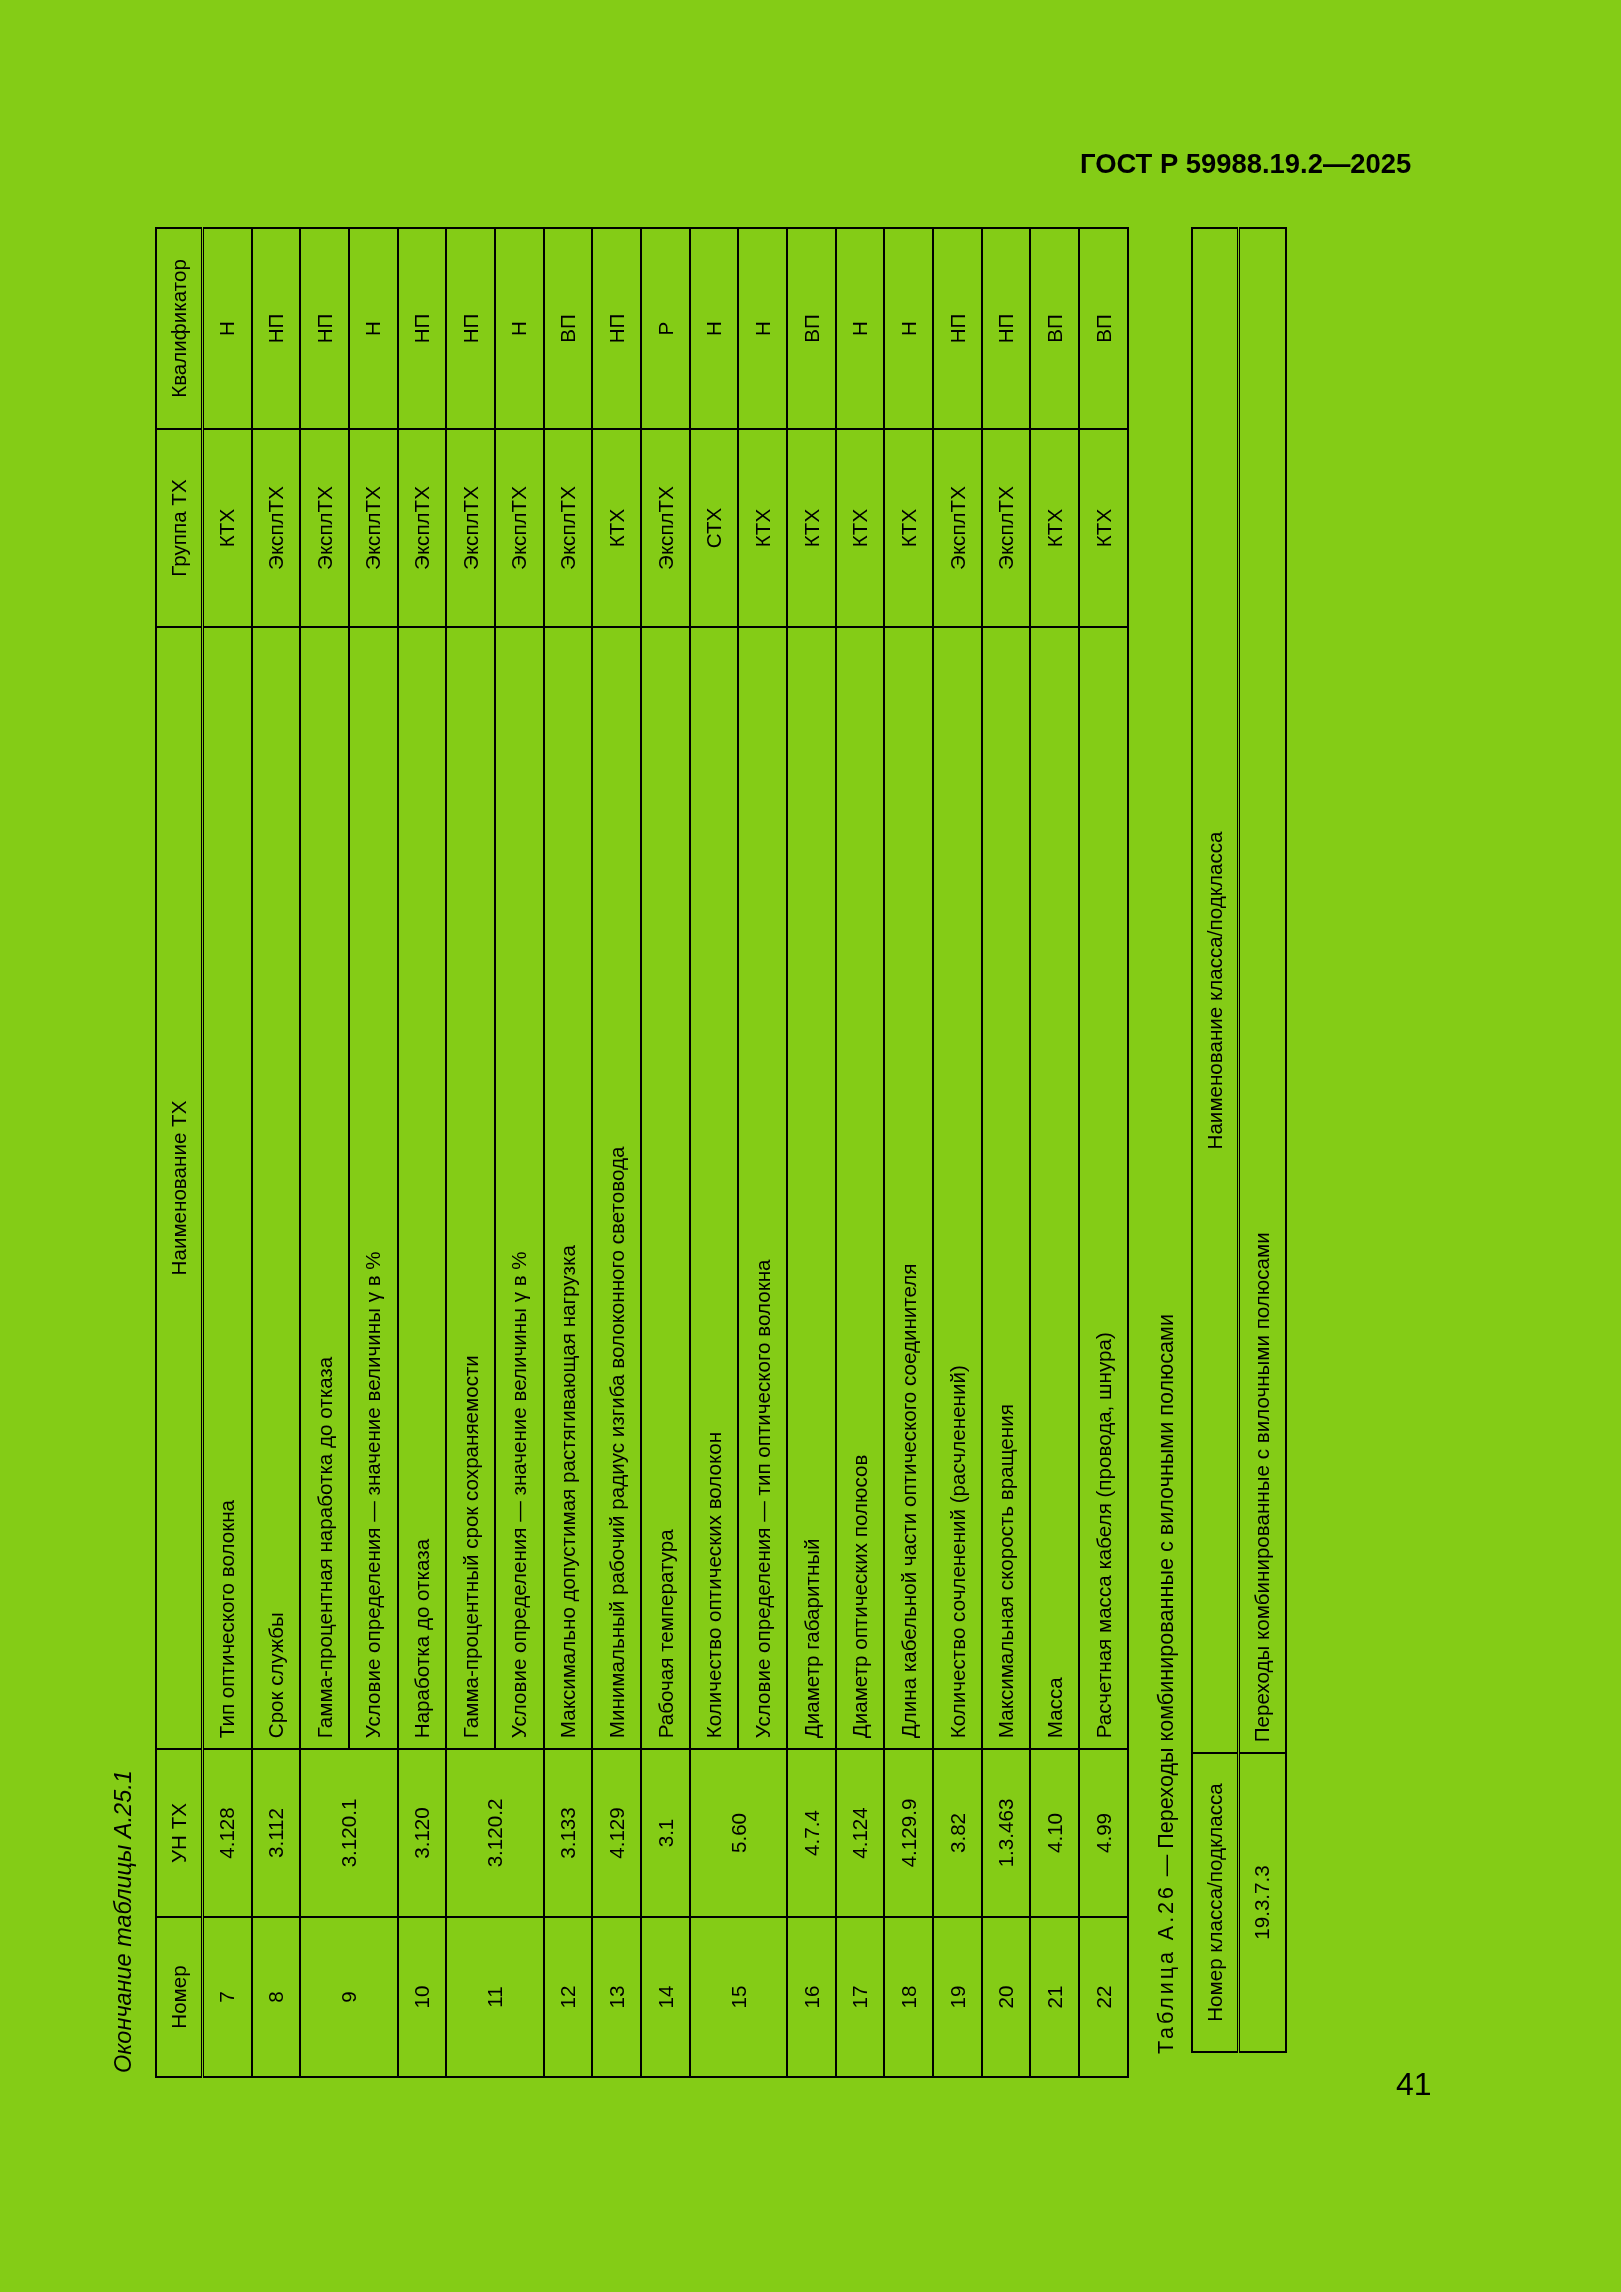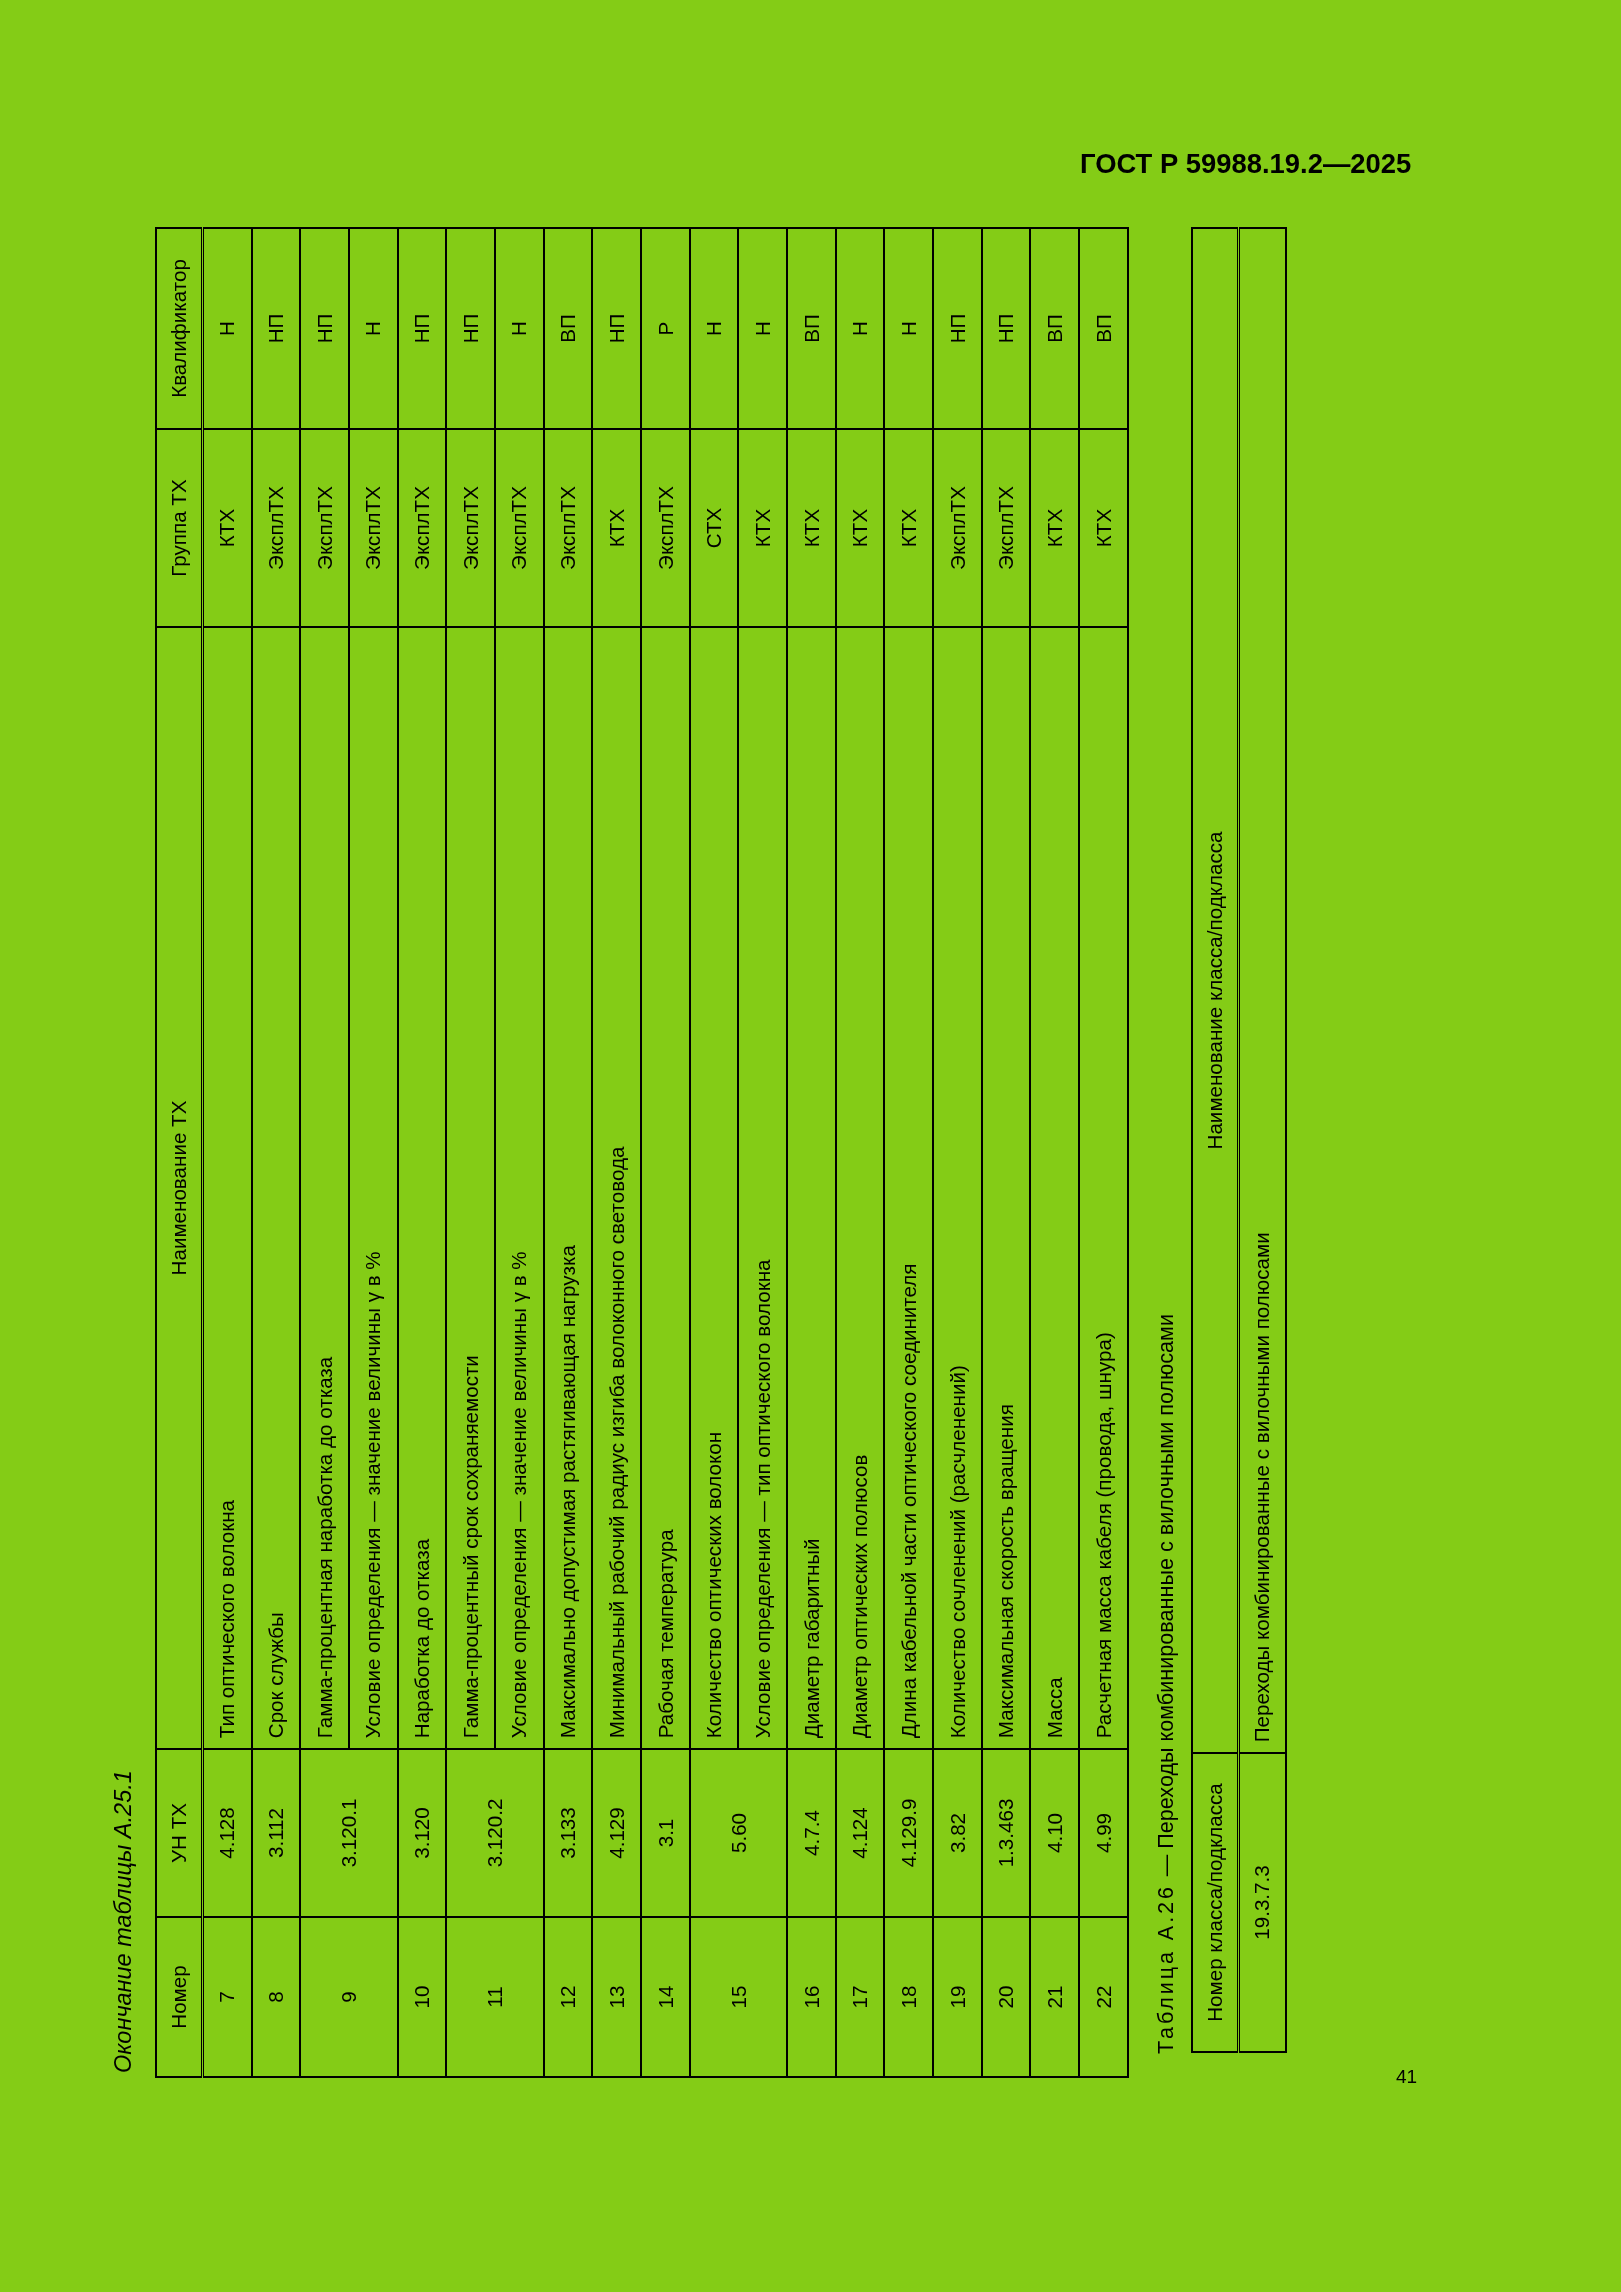--- a/index.html
+++ b/index.html
@@ -47,21 +47,21 @@
   }
   .caption-a25{
     font-size:23.5px;font-style:italic;white-space:nowrap;
   }
   .caption-a26{
     font-size:21.6px;white-space:nowrap;
   }
   .caption-a26 .spaced{letter-spacing:2.9px;margin-right:7.8px;}
   .page-num{
     position:absolute;left:1396px;top:2066px;
-    font-size:19px;
+    font-size:32px;
   }
 </style>
 </head>
 <body>
 
 <div class="page">
 
   <div class="std-ref">ГОСТ Р 59988.19.2—2025</div>
 
   <div class="rot-wrap" style="left:102px;top:1740px;width:43px;height:333px">

